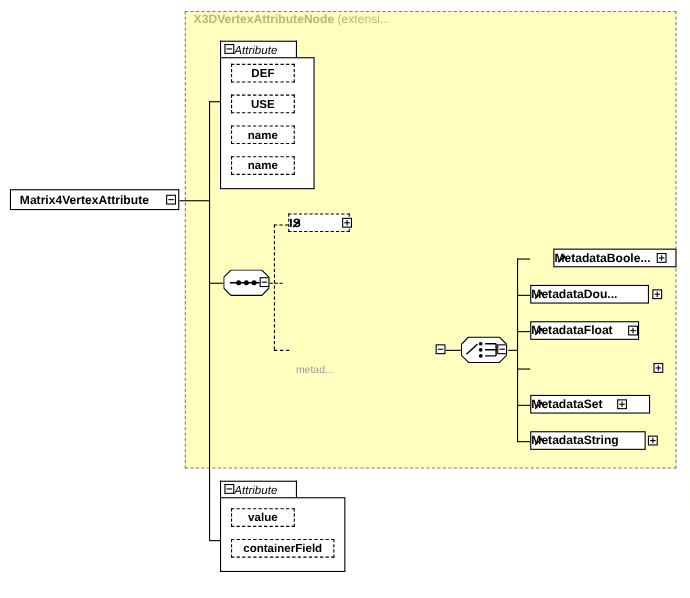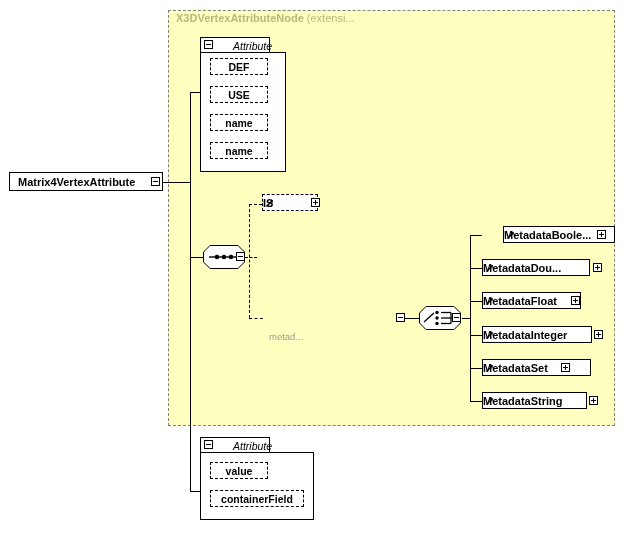--- a/index.html
+++ b/index.html
@@ -64,21 +64,21 @@
   }
   .pm.plus:after{
     content:"";position:absolute;left:3px;top:1px;width:1px;height:5px;background:#000;
   }
 
   
   .attr-wrap{position:absolute;}
   .attr-tab{
     position:absolute;left:0;top:0;height:16px;box-sizing:border-box;
     background:#fff;border:1px solid #000;border-bottom:none;
-    display:flex;align-items:center;padding-left:32px;
+    display:flex;align-items:center;padding-left:12px;
     font-size:10.5px;font-style:italic;font-weight:normal;color:#000;
   }
   .attr-body{
     position:absolute;left:0;box-sizing:border-box;
     background:#fff;border:1px solid #000;
   }
   .attr-item{
     position:absolute;box-sizing:border-box;
     background:#fff;border:1px dashed #000;
     display:flex;align-items:center;justify-content:center;
@@ -239,27 +239,20 @@
   <div class="ebox ref" style="left:482px;top:292px;width:99px;height:17px;">
     <svg class="refarrow" viewBox="0 0 8 8">
       <path d="M0.5 7.5 L6.5 1.5" stroke="#000" stroke-width="1.3" fill="none"></path>
       <path d="M6.8 1.2 L3.6 1.6 L6.4 4.4 Z" fill="#000"></path>
     </svg>
     <span class="lbl">MetadataFloat</span>
   </div>
   <div class="pm plus" style="left:571px;top:296px;"></div>
 
   <div class="shadow" style="left:486px;top:330px;width:110px;height:17px;"></div>
-  <div class="ebox ref" style="left:482px;top:326px;width:110px;height:17px;">
-    <svg class="refarrow" viewBox="0 0 8 8">
-      <path d="M0.5 7.5 L6.5 1.5" stroke="#000" stroke-width="1.3" fill="none"></path>
-      <path d="M6.8 1.2 L3.6 1.6 L6.4 4.4 Z" fill="#000"></path>
-    </svg>
-    <span class="lbl">MetadataInteger</span>
-  </div>
   <div class="pm plus" style="left:594px;top:330px;"></div>
 
   <div class="shadow" style="left:486px;top:363px;width:89px;height:17px;"></div>
   <div class="ebox ref" style="left:482px;top:359px;width:109px;height:17px;">
     <svg class="refarrow" viewBox="0 0 8 8">
       <path d="M0.5 7.5 L6.5 1.5" stroke="#000" stroke-width="1.3" fill="none"></path>
       <path d="M6.8 1.2 L3.6 1.6 L6.4 4.4 Z" fill="#000"></path>
     </svg>
     <span class="lbl">MetadataSet</span>
   </div>

